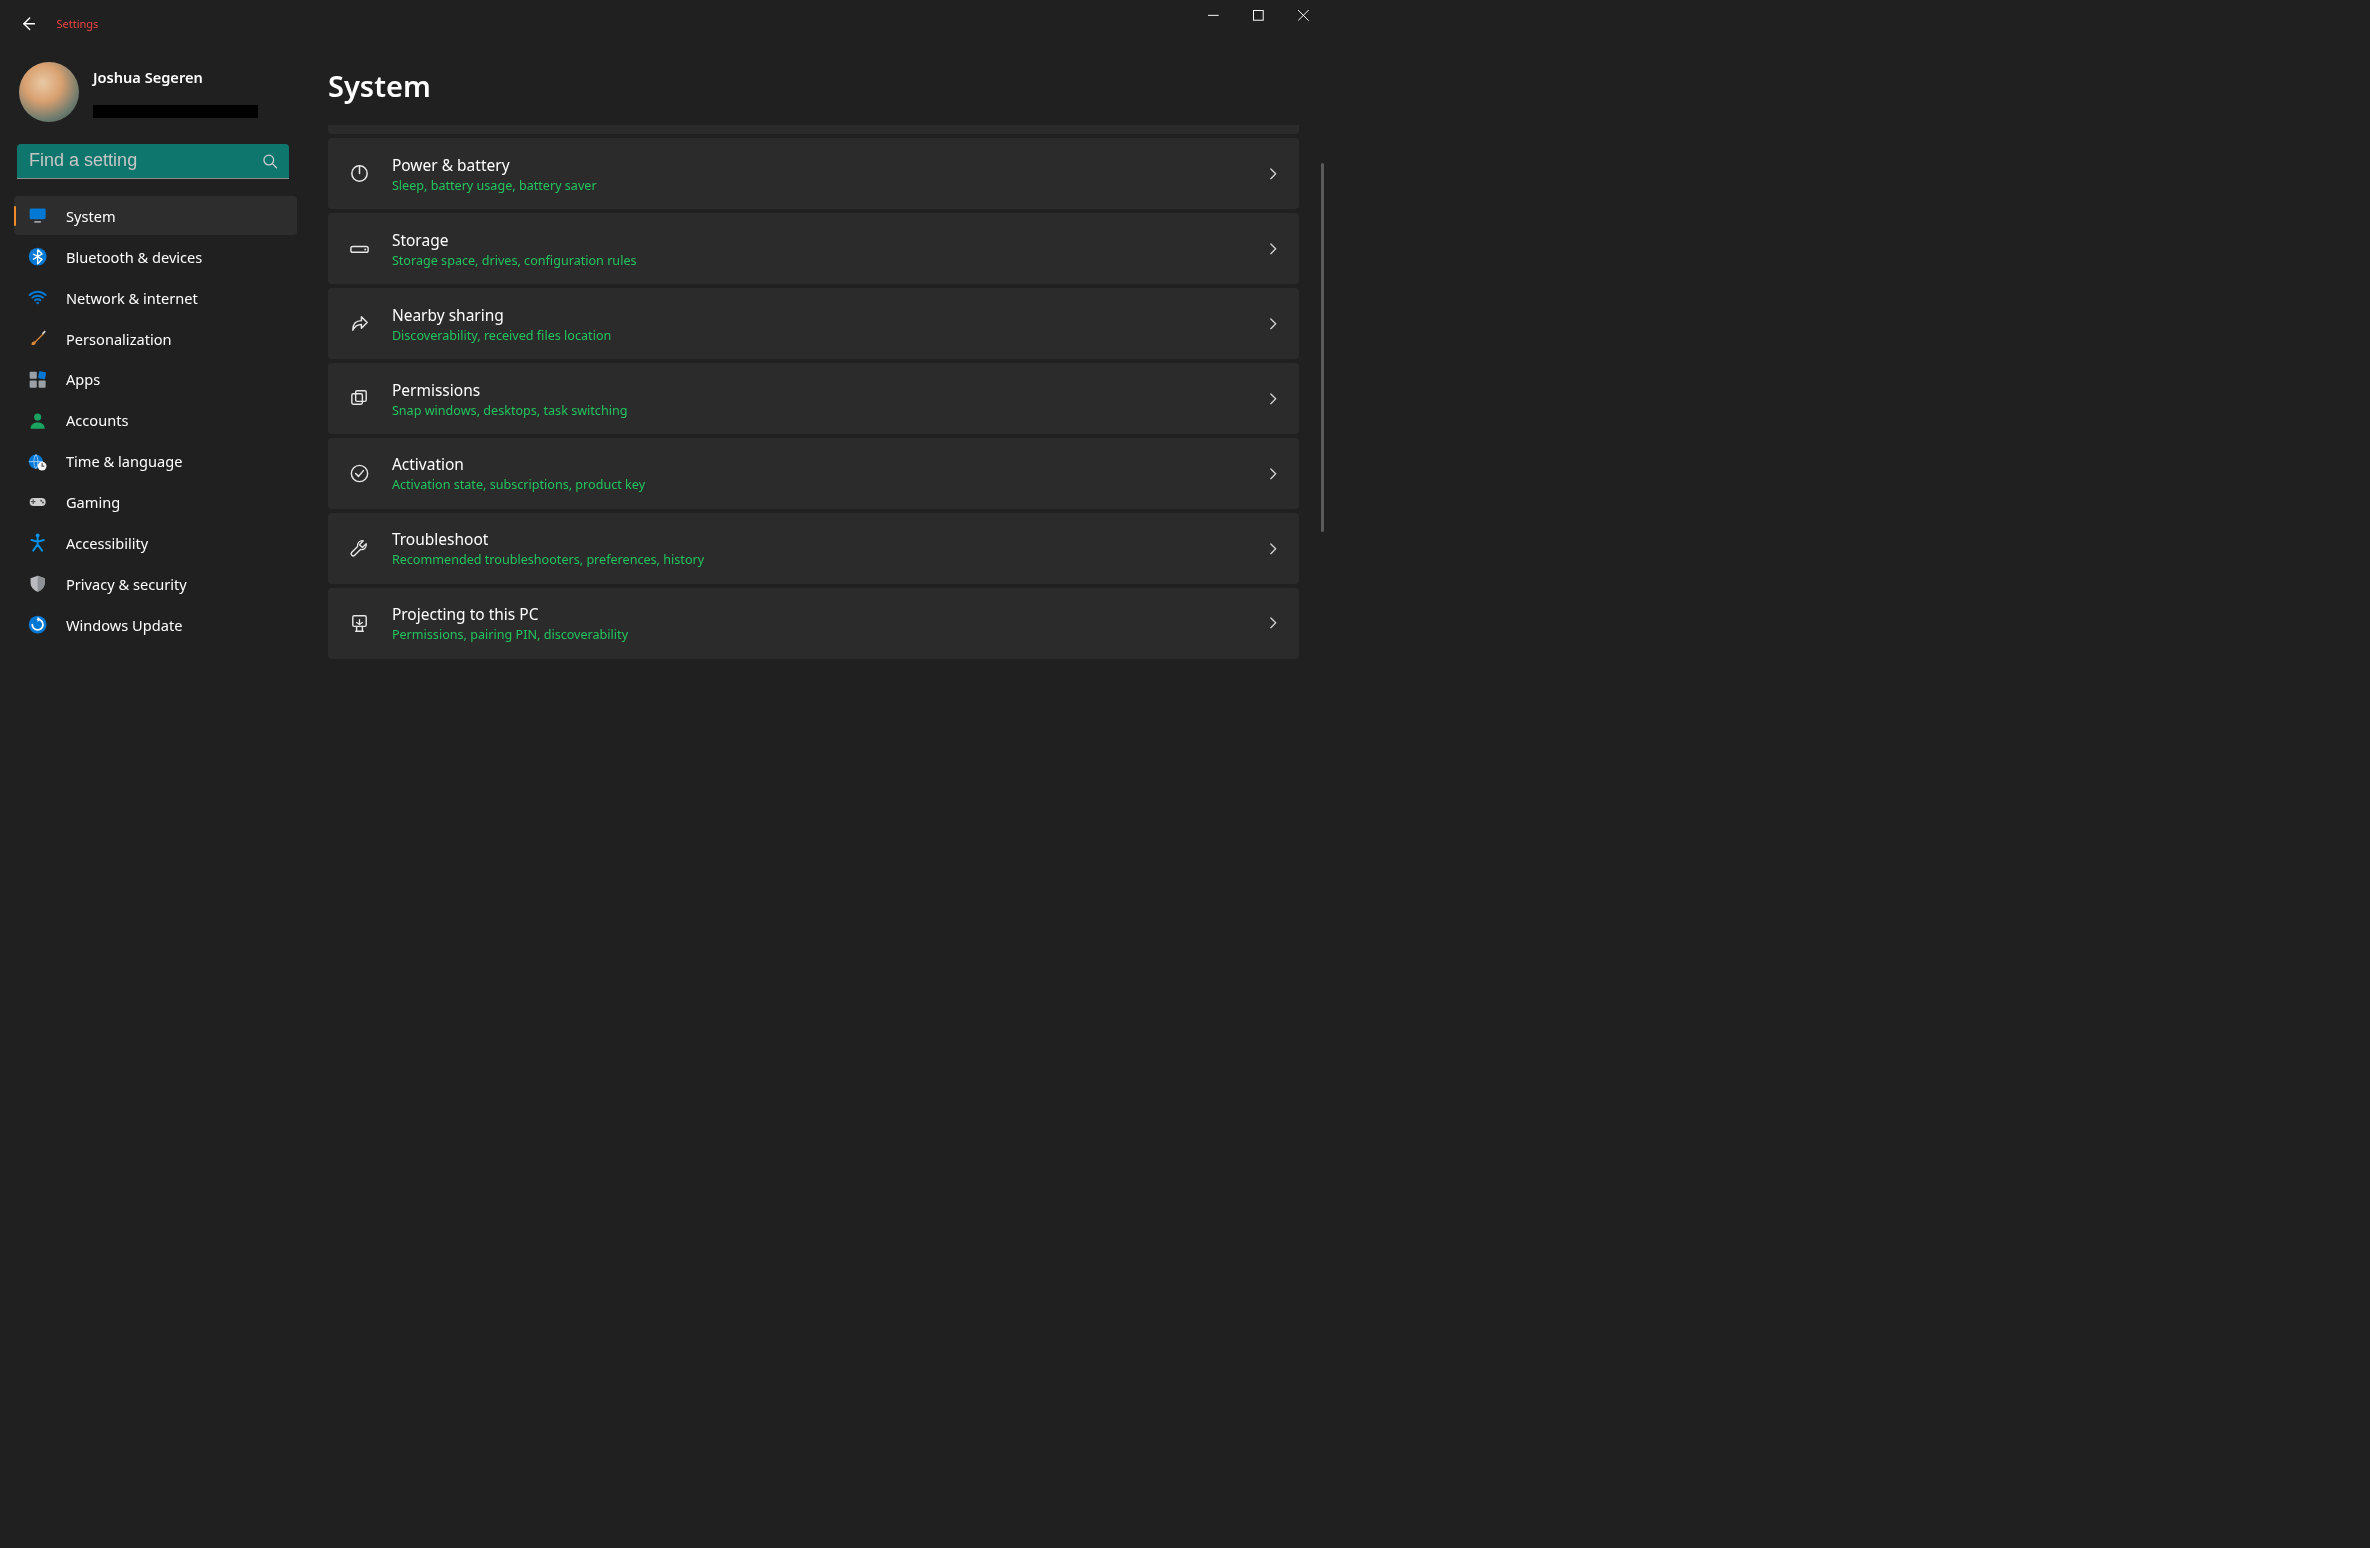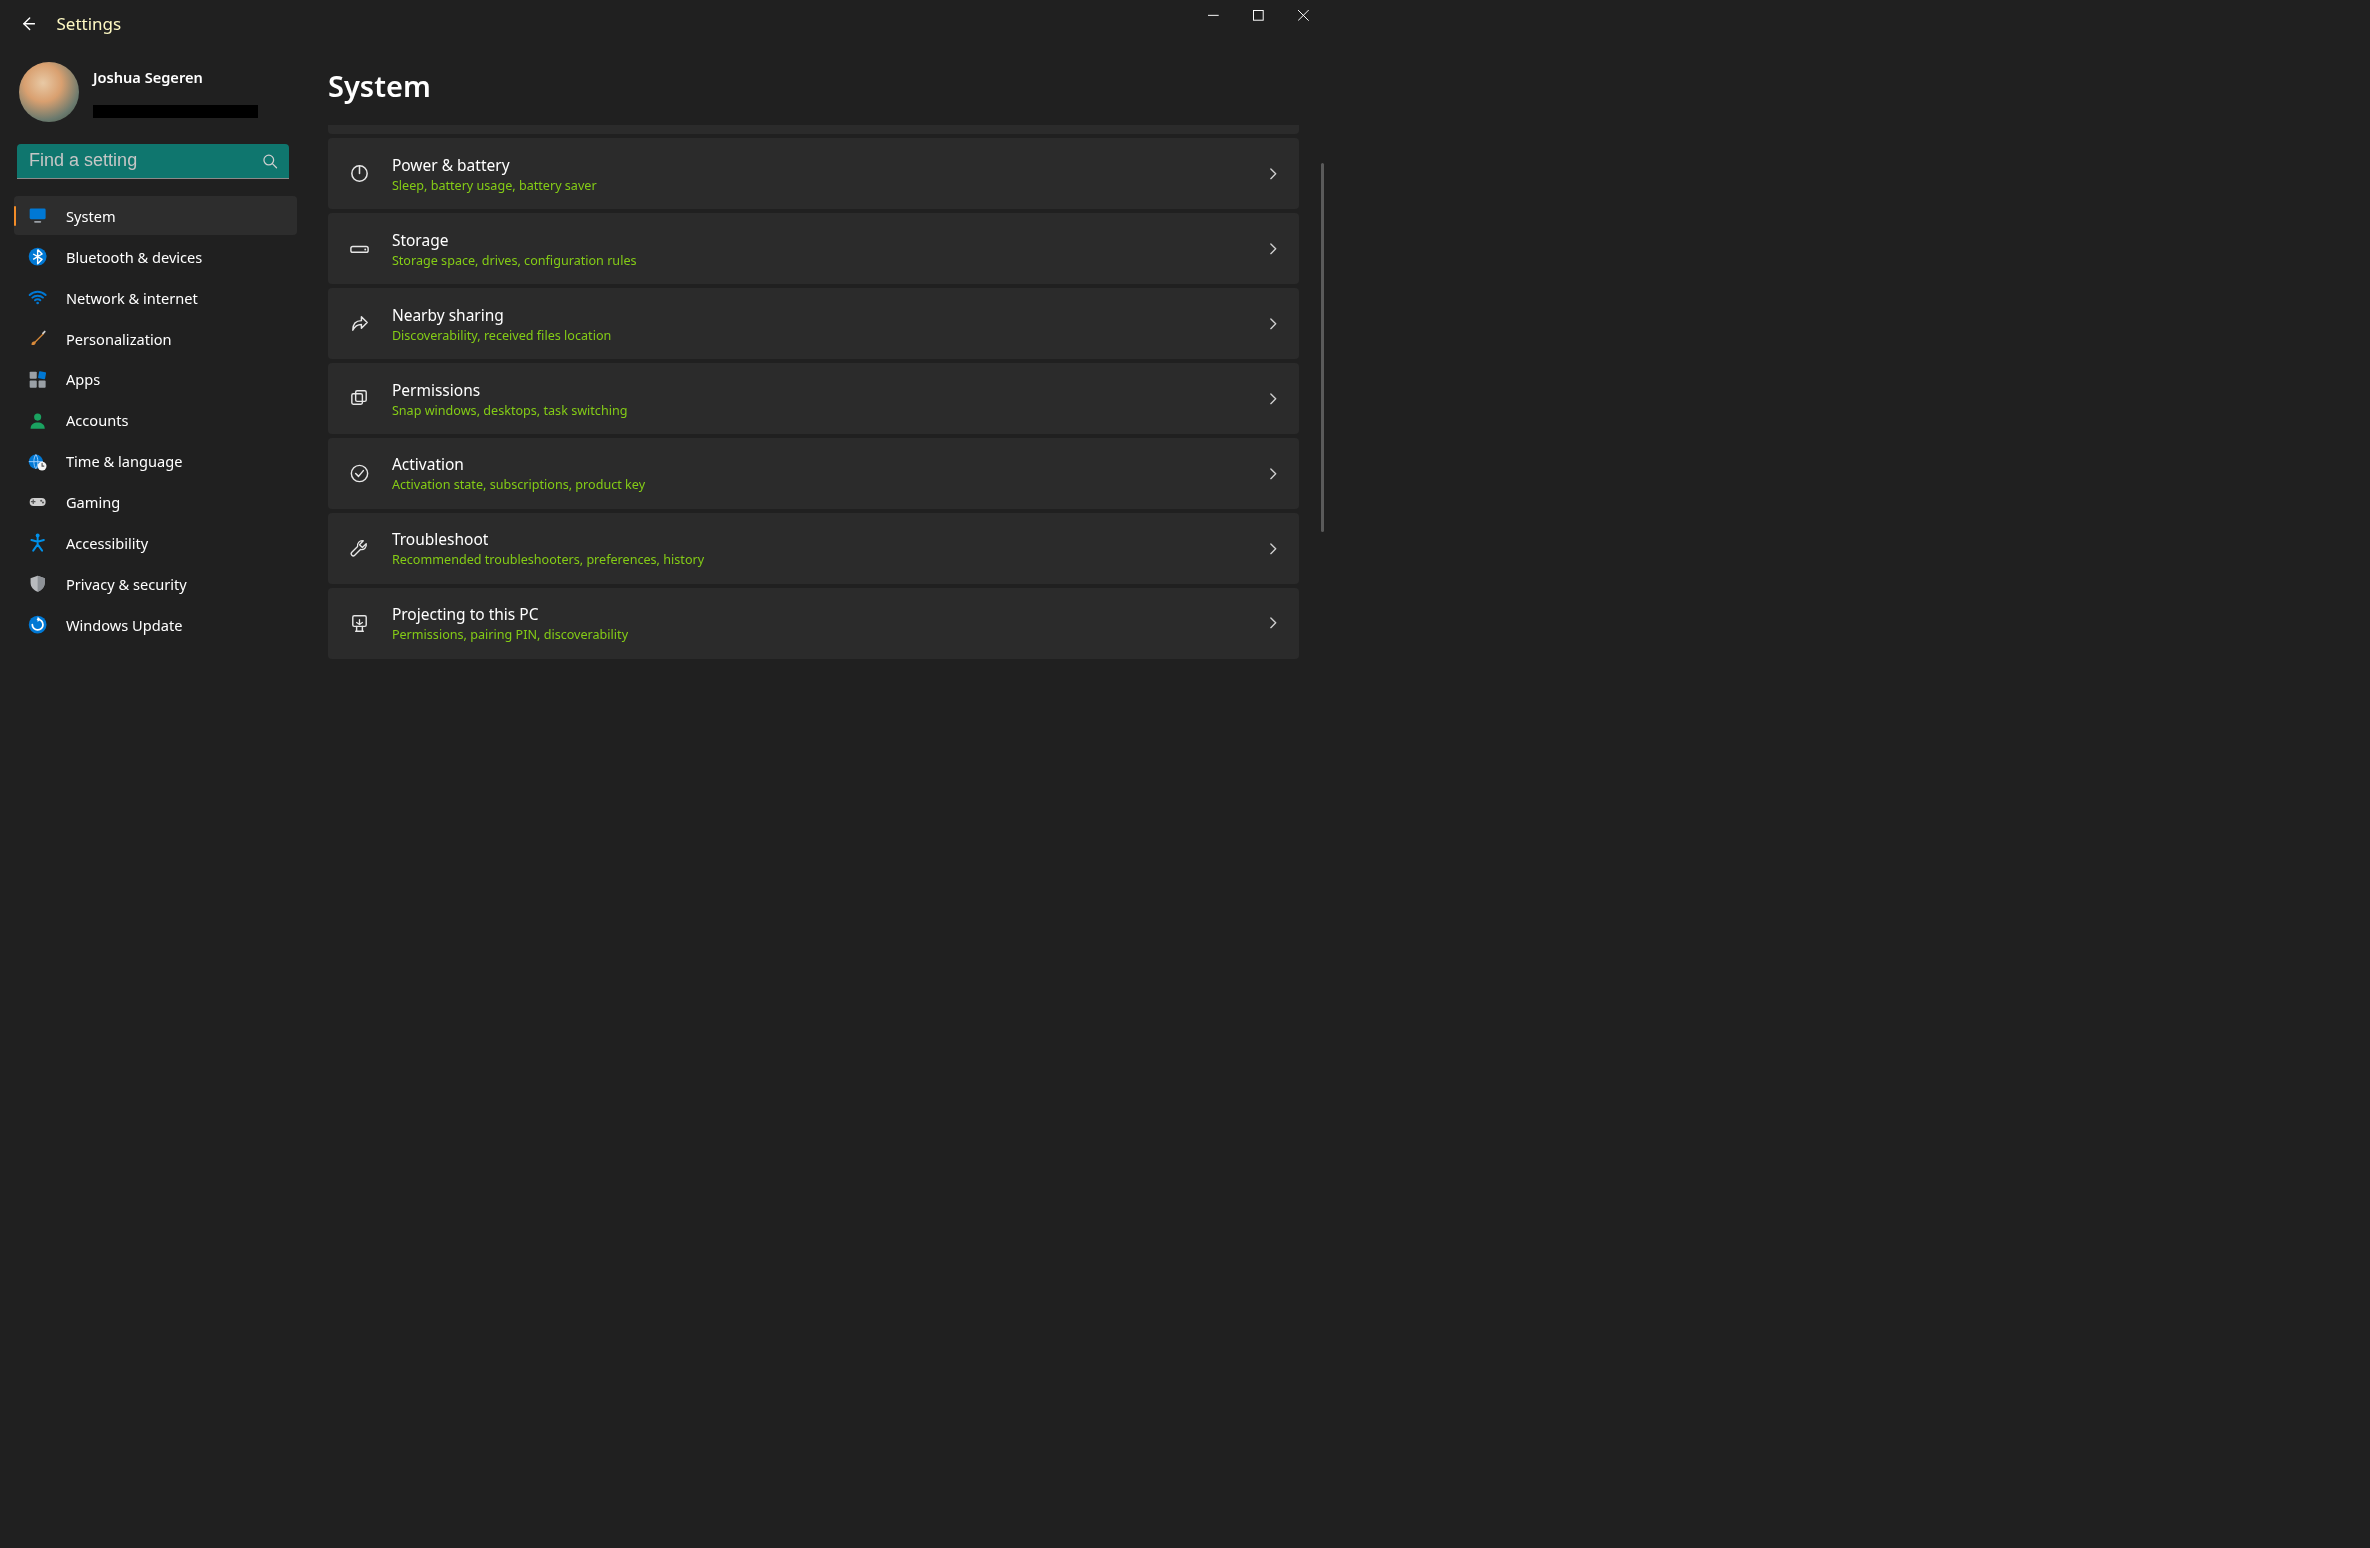--- a/index.html
+++ b/index.html
@@ -21,23 +21,23 @@
     position: relative;
   }
   .back-btn {
     width: 39px; height: 39px;
     display: flex; align-items: center; justify-content: center;
     cursor: pointer;
     border-radius: 3.9px;
   }
   .app-title {
     margin-left: 9.7px;
-    font-size: 17px;
+    font-size: 11px;
     font-weight: 400;
-    color: #fef9c3;
+    color: #ef4444;
   }
   .win-controls {
     position: absolute;
     right: 0; top: 0;
     display: flex;
   }
   .win-btn {
     width: 45px; height: 31px;
     display: flex; align-items: center; justify-content: center;
     cursor: pointer;
@@ -154,21 +154,21 @@
     cursor: pointer;
     gap: 19.4px;
   }
   .card-icon {
     width: 27px; height: 27px;
     display: flex; align-items: center; justify-content: center;
     flex-shrink: 0;
   }
   .card-body { flex: 1; display: flex; flex-direction: column; }
   .card-title { font-size: 15.5px; color: #ffffff; }
-  .card-sub { font-size: 12.6px; color: #84cc16; margin-top: 1px; }
+  .card-sub { font-size: 12.6px; color: #22c55e; margin-top: 1px; }
   .card-chevron { flex-shrink: 0; }
   .scroll-track {
     position: absolute;
     right: 1.9px; top: 116px;
     width: 2.9px; height: 369px;
     background: #5a5a5a;
     border-radius: 1.9px;
   }
   
   svg { display: block; }

